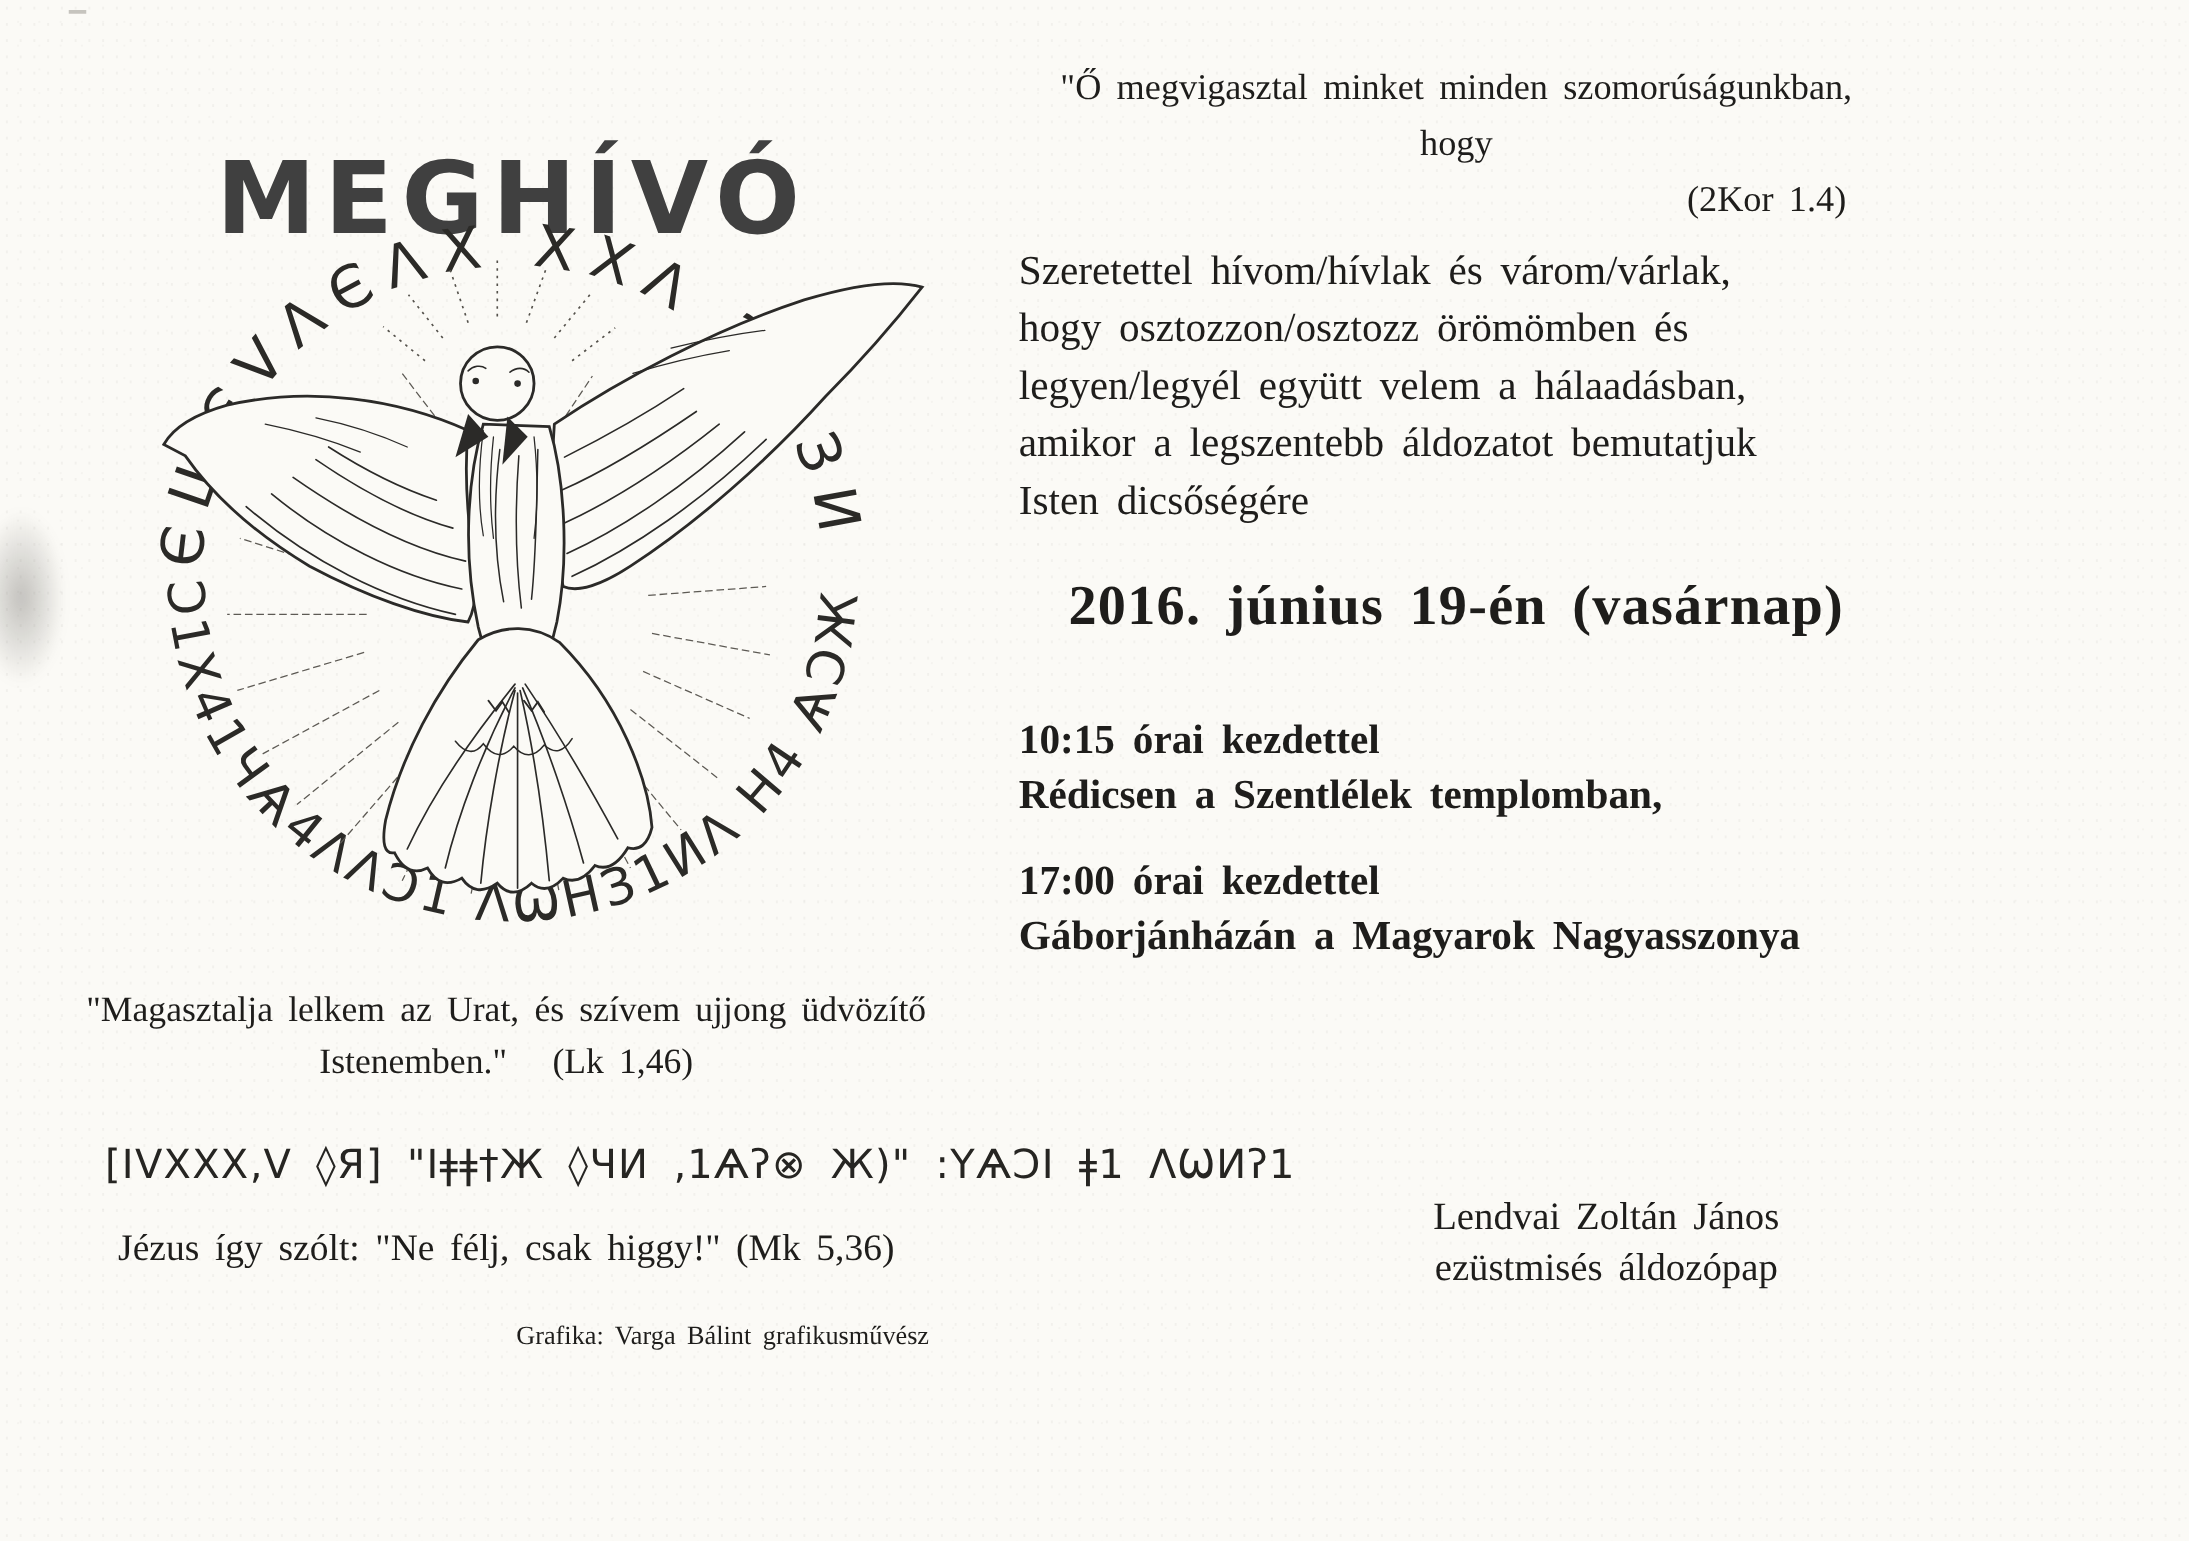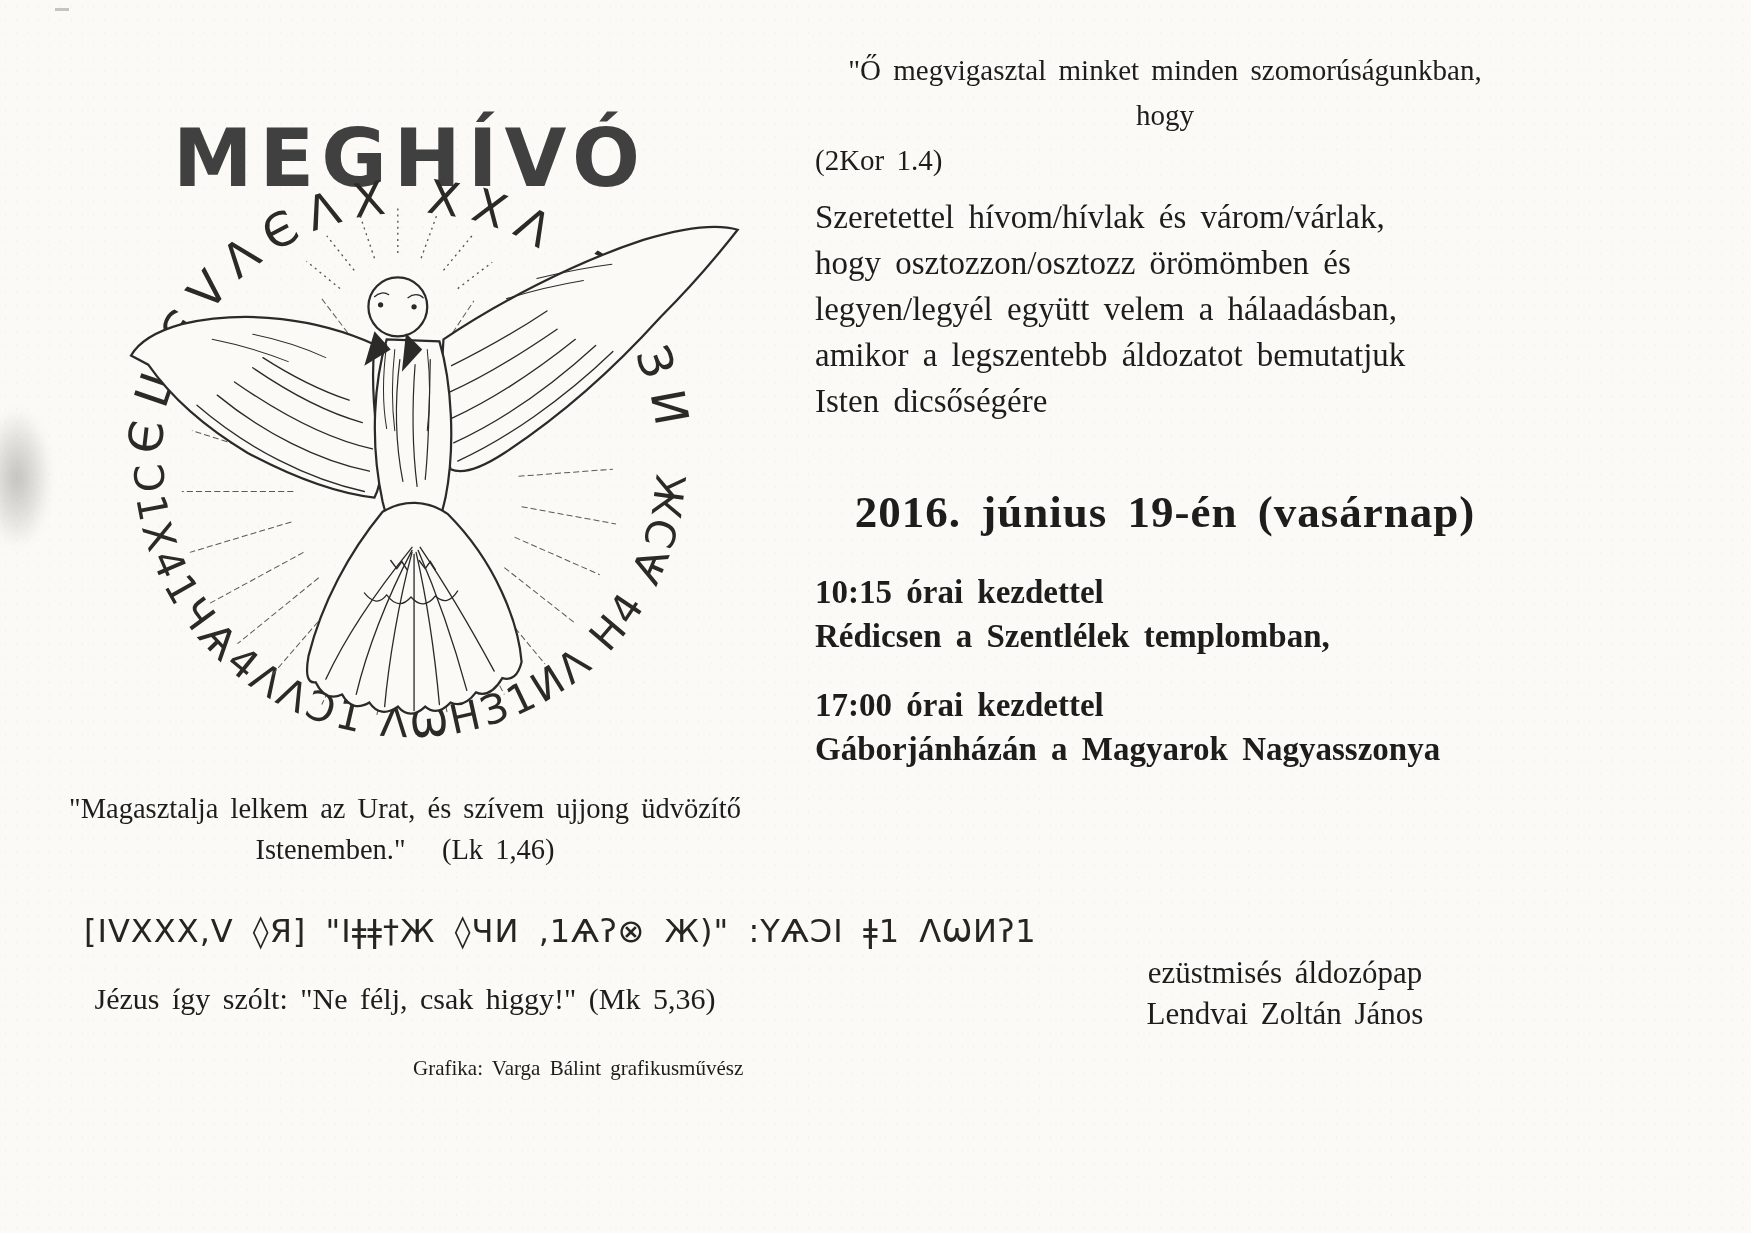--- a/index.html
+++ b/index.html
@@ -31,25 +31,25 @@
     font-size:28.5px;line-height:41px;word-spacing:5px;}
   .runic-line{left:84px;top:912px;
     font-family:"DejaVu Sans", sans-serif;
     font-size:32px;letter-spacing:1px;color:#262522;word-spacing:8px;}
   .jesus-line{left:20px;top:982px;width:770px;text-align:center;
     font-size:30px;word-spacing:5px;}
   .credit{left:413px;top:1056px;font-size:21px;word-spacing:4px;}
 
   .rquote{left:815px;top:48px;width:700px;text-align:center;
     font-size:29px;line-height:45px;word-spacing:5px;}
-  .rquote .ref{text-align:left;padding-right:38px;}
+  .rquote .ref{text-align:right;padding-right:38px;}
   .invite{left:815px;top:194px;width:700px;
     font-size:33px;line-height:46px;word-spacing:6px;}
   .date{left:815px;top:458px;width:700px;text-align:center;
-    font-size:45px;font-weight:700;letter-spacing:1px;word-spacing:8px;margin-top:28px;}
+    font-size:45px;font-weight:700;letter-spacing:1px;word-spacing:8px;}
   .event{width:700px;text-align:left;font-size:33px;font-weight:700;
     line-height:44px;word-spacing:6px;left:815px;}
   .event1{top:570px;}
   .event2{top:683px;}
   .sign{left:960px;top:952px;width:650px;text-align:center;
     font-size:31px;line-height:41px;word-spacing:5px;}
 
   .smudge{left:-18px;top:408px;width:70px;height:140px;border-radius:50%;
     background:radial-gradient(closest-side,rgba(90,88,84,0.35),rgba(90,88,84,0));
     filter:blur(4px);}
@@ -197,17 +197,17 @@
     <div>10:15 órai kezdettel</div>
     <div>Rédicsen a Szentlélek templomban,</div>
   </div>
 
   <div class="abs event event2">
     <div>17:00 órai kezdettel</div>
     <div>Gáborjánházán a Magyarok Nagyasszonya</div>
   </div>
 
   <div class="abs sign">
+    <div>Lendvai Zoltán János</div>
     <div>ezüstmisés áldozópap</div>
-    <div>Lendvai Zoltán János</div>
   </div>
 
 </div>
 
 </body></html>

